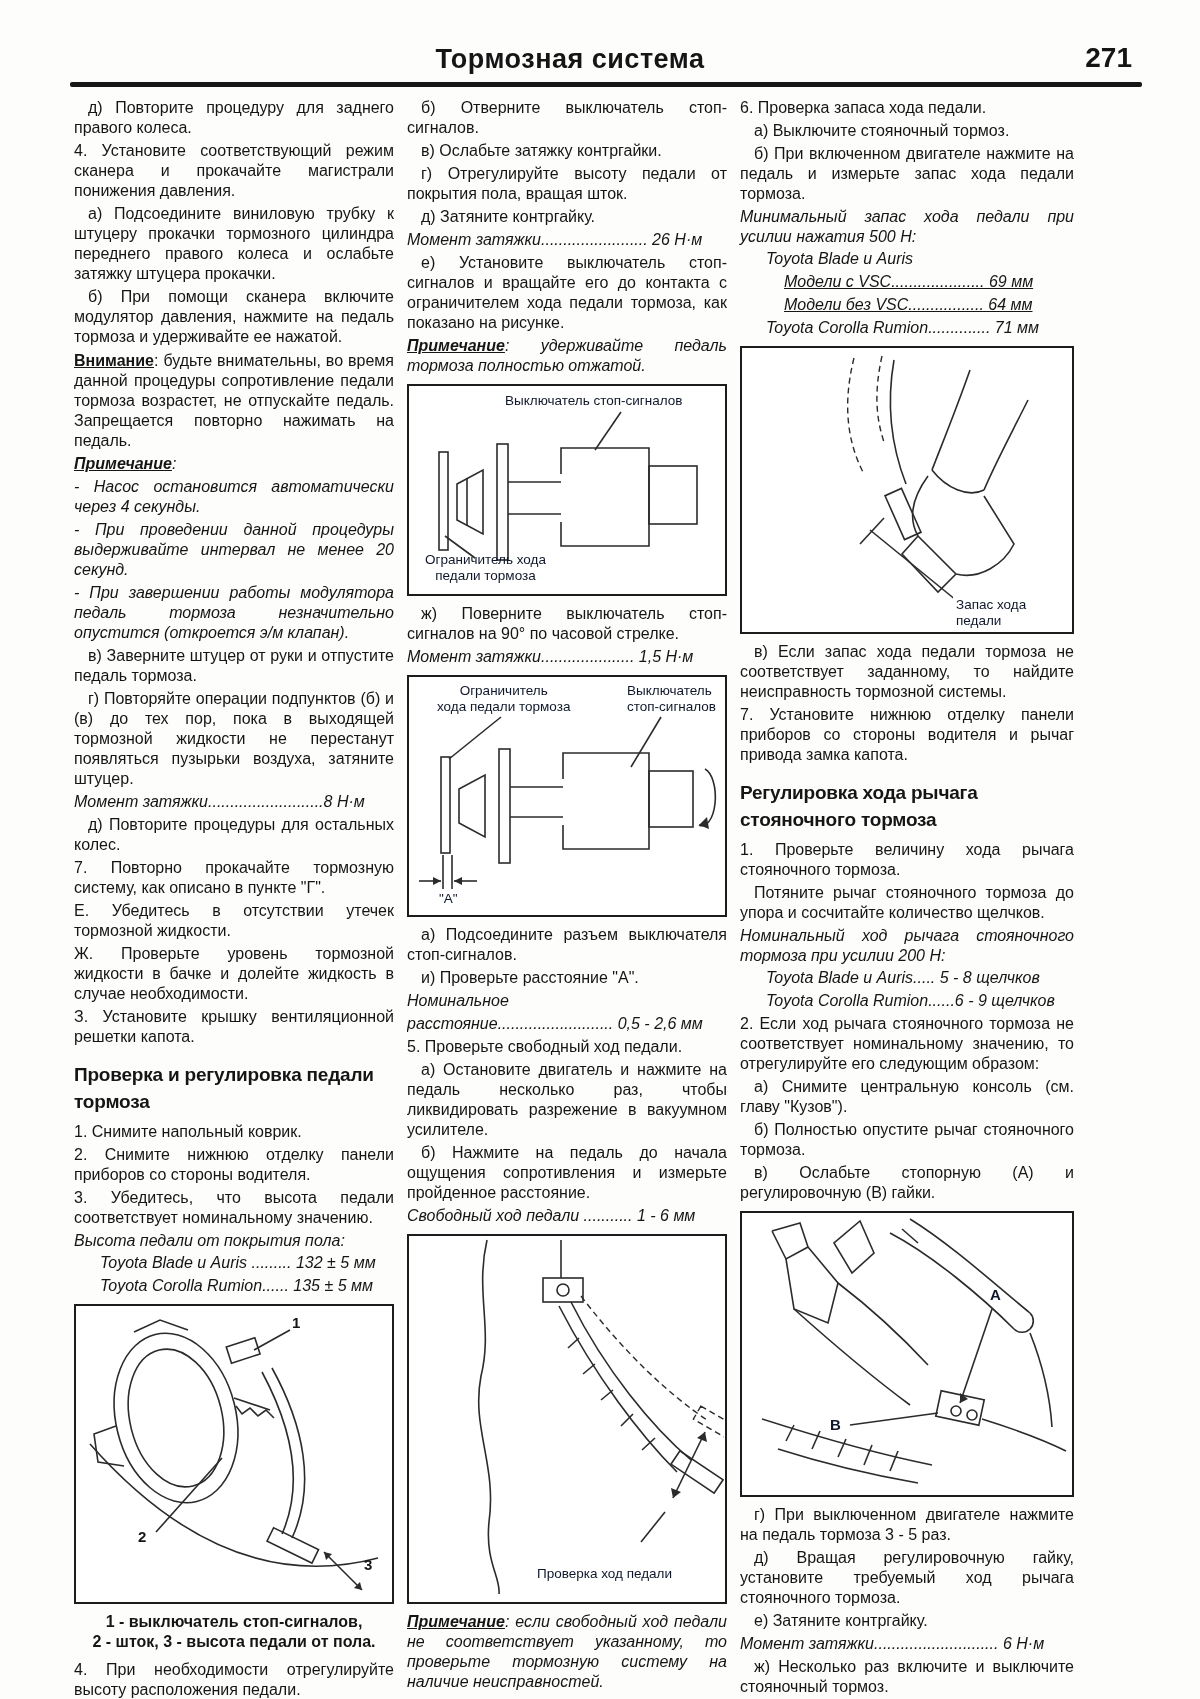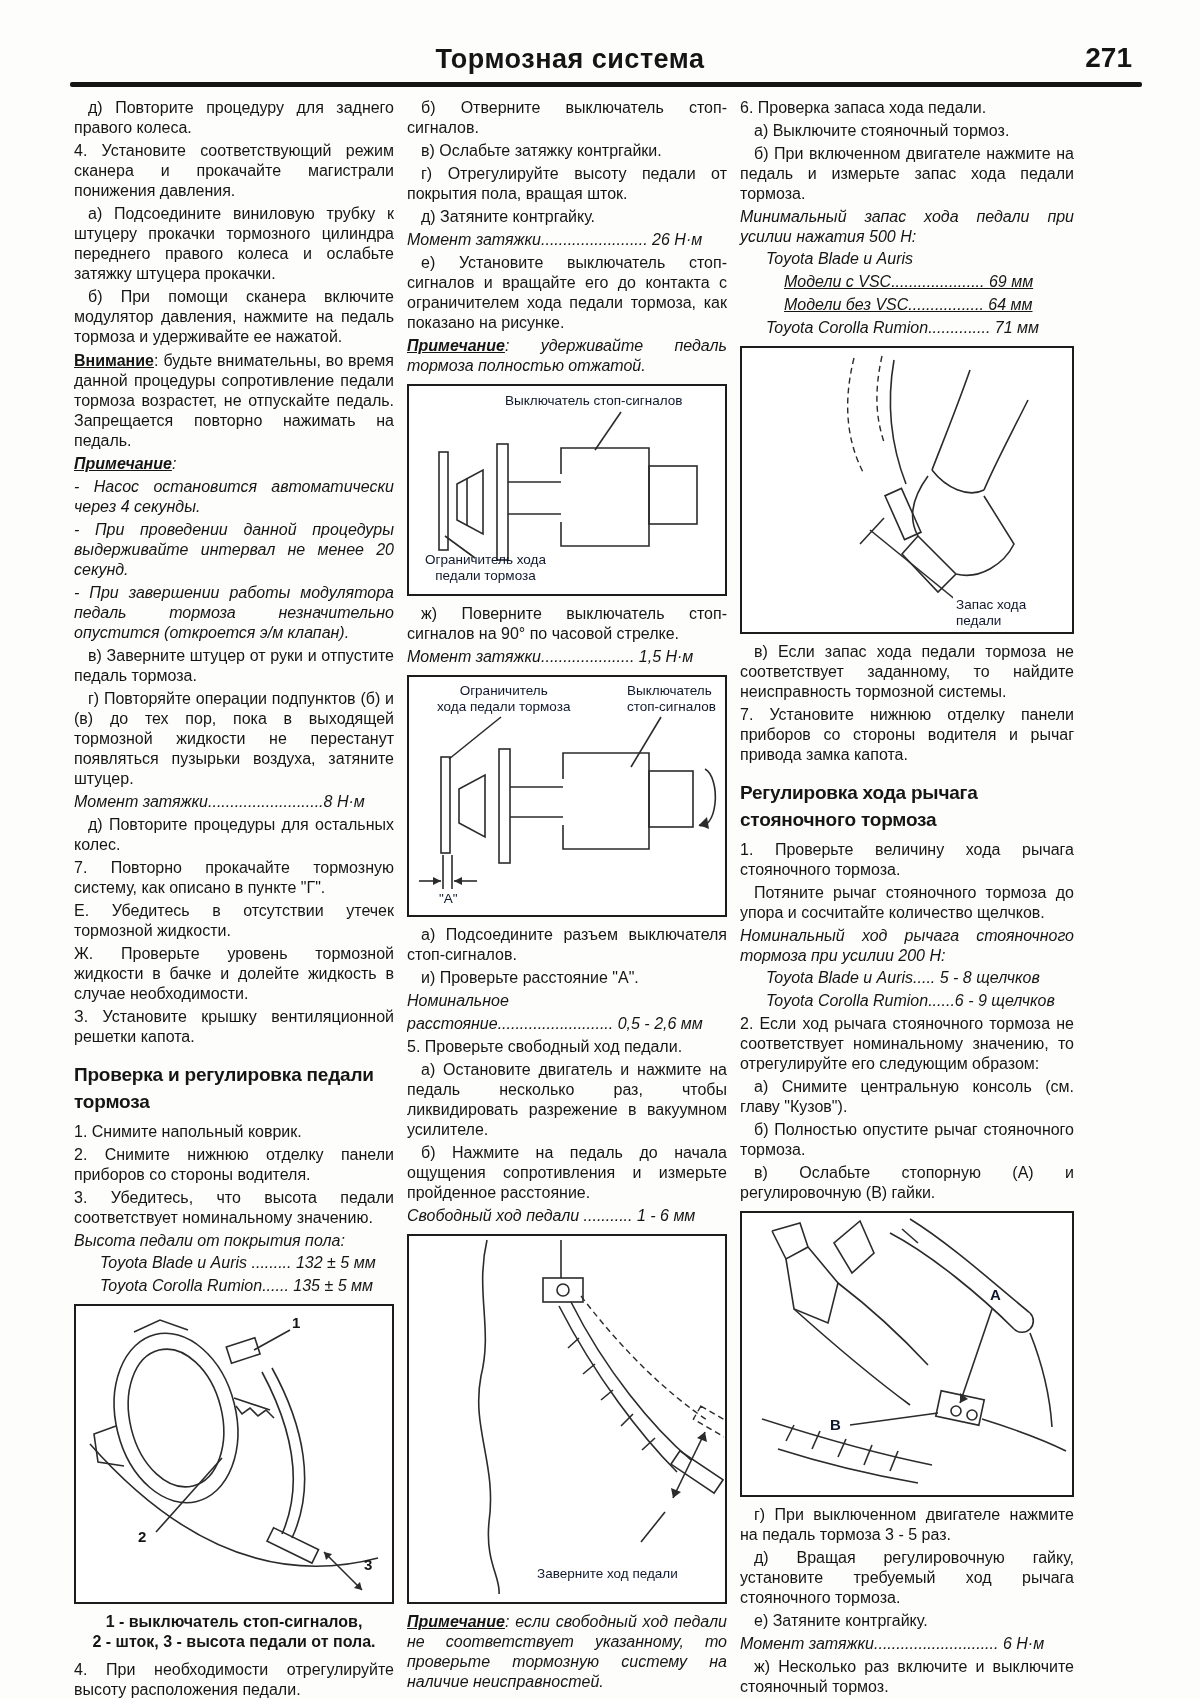--- a/index.html
+++ b/index.html
@@ -189,21 +189,21 @@
           <line class="ln" x1="224" y1="178" x2="212" y2="190"></line>
           <line class="ln" x1="246" y1="202" x2="233" y2="214"></line>
           <rect class="ln" x="262" y="228" width="52" height="16" transform="rotate(34 288 236)"></rect>
           <path class="lnd" d="M172 60 C 216 118, 262 160, 298 184"></path>
           <rect class="lnd" x="286" y="176" width="48" height="15" transform="rotate(30 300 184)"></rect>
           <line class="ln" x1="296" y1="196" x2="264" y2="262"></line>
           <polygon class="fill" points="296,196 298,206 288,202"></polygon>
           <polygon class="fill" points="264,262 262,252 272,256"></polygon>
           <line class="ln" x1="256" y1="276" x2="232" y2="306"></line>
         </svg>
-        <div class="fig-label" style="left:128px;top:330px;">Заверните ход педали</div>
+        <div class="fig-label" style="left:128px;top:330px;">Проверка ход педали</div>
       </figure>
 
       <p class="note"><span class="lbl">Примечание</span><span>: если свободный ход педали не соответствует указанному, то проверьте тормозную систему на наличие неисправностей.</span></p>
     </section>
 
     <section class="col right">
       <p class="num">6. Проверка запаса хода педали.</p>
       <p class="sub">а) Выключите стояночный тормоз.</p>
       <p class="sub">б) При включенном двигателе нажмите на педаль и измерьте запас хода педали тормоза.</p>
       <p class="spec">Минимальный запас хода педали при усилии нажатия 500 Н:</p>

